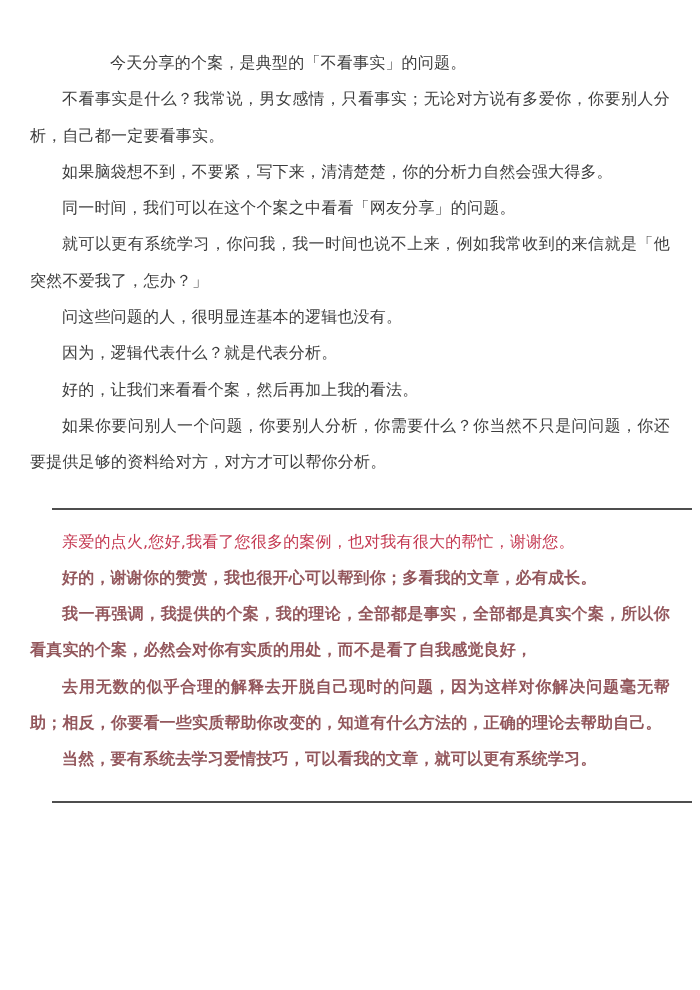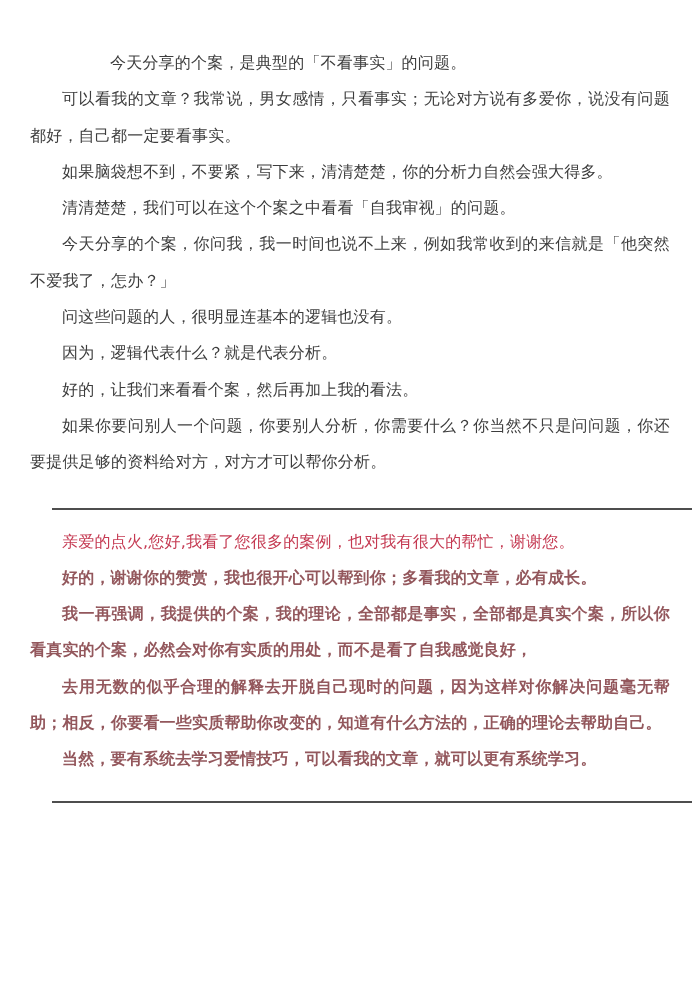--- a/index.html
+++ b/index.html
@@ -47,24 +47,24 @@
     white-space:nowrap;
   }
 </style>
 </head>
 <body>
 
 <div class="page">
 
   <p class="para title-para">今天分享的个案，是典型的「不看事实」的问题。</p>
 
-  <p class="para indent">可以看我的文章？我常说，男女感情，只看事实；无论对方说有多爱你，说没有问题都好，自己都一定要看事实。</p>
+  <p class="para indent">不看事实是什么？我常说，男女感情，只看事实；无论对方说有多爱你，你要别人分析，自己都一定要看事实。</p>
   <p class="para indent">如果脑袋想不到，不要紧，写下来，清清楚楚，你的分析力自然会强大得多。</p>
-  <p class="para indent">清清楚楚，我们可以在这个个案之中看看「自我审视」的问题。</p>
-  <p class="para indent">今天分享的个案，你问我，我一时间也说不上来，例如我常收到的来信就是「他突然不爱我了，怎办？」</p>
+  <p class="para indent">同一时间，我们可以在这个个案之中看看「网友分享」的问题。</p>
+  <p class="para indent">就可以更有系统学习，你问我，我一时间也说不上来，例如我常收到的来信就是「他突然不爱我了，怎办？」</p>
   <p class="para indent">问这些问题的人，很明显连基本的逻辑也没有。</p>
   <p class="para indent">因为，逻辑代表什么？就是代表分析。</p>
   <p class="para indent">好的，让我们来看看个案，然后再加上我的看法。</p>
   <p class="para indent">如果你要问别人一个问题，你要别人分析，你需要什么？你当然不只是问问题，你还要提供足够的资料给对方，对方才可以帮你分析。</p>
 
   <hr class="divider divider-1">
 
   <p class="para indent red-bright">亲爱的点火,您好,我看了您很多的案例，也对我有很大的帮忙，谢谢您。</p>
   <p class="para indent red-muted">好的，谢谢你的赞赏，我也很开心可以帮到你；多看我的文章，必有成长。</p>
   <p class="para indent red-muted">我一再强调，我提供的个案，我的理论，全部都是事实，全部都是真实个案，所以你看真实的个案，必然会对你有实质的用处，而不是看了自我感觉良好，</p>

